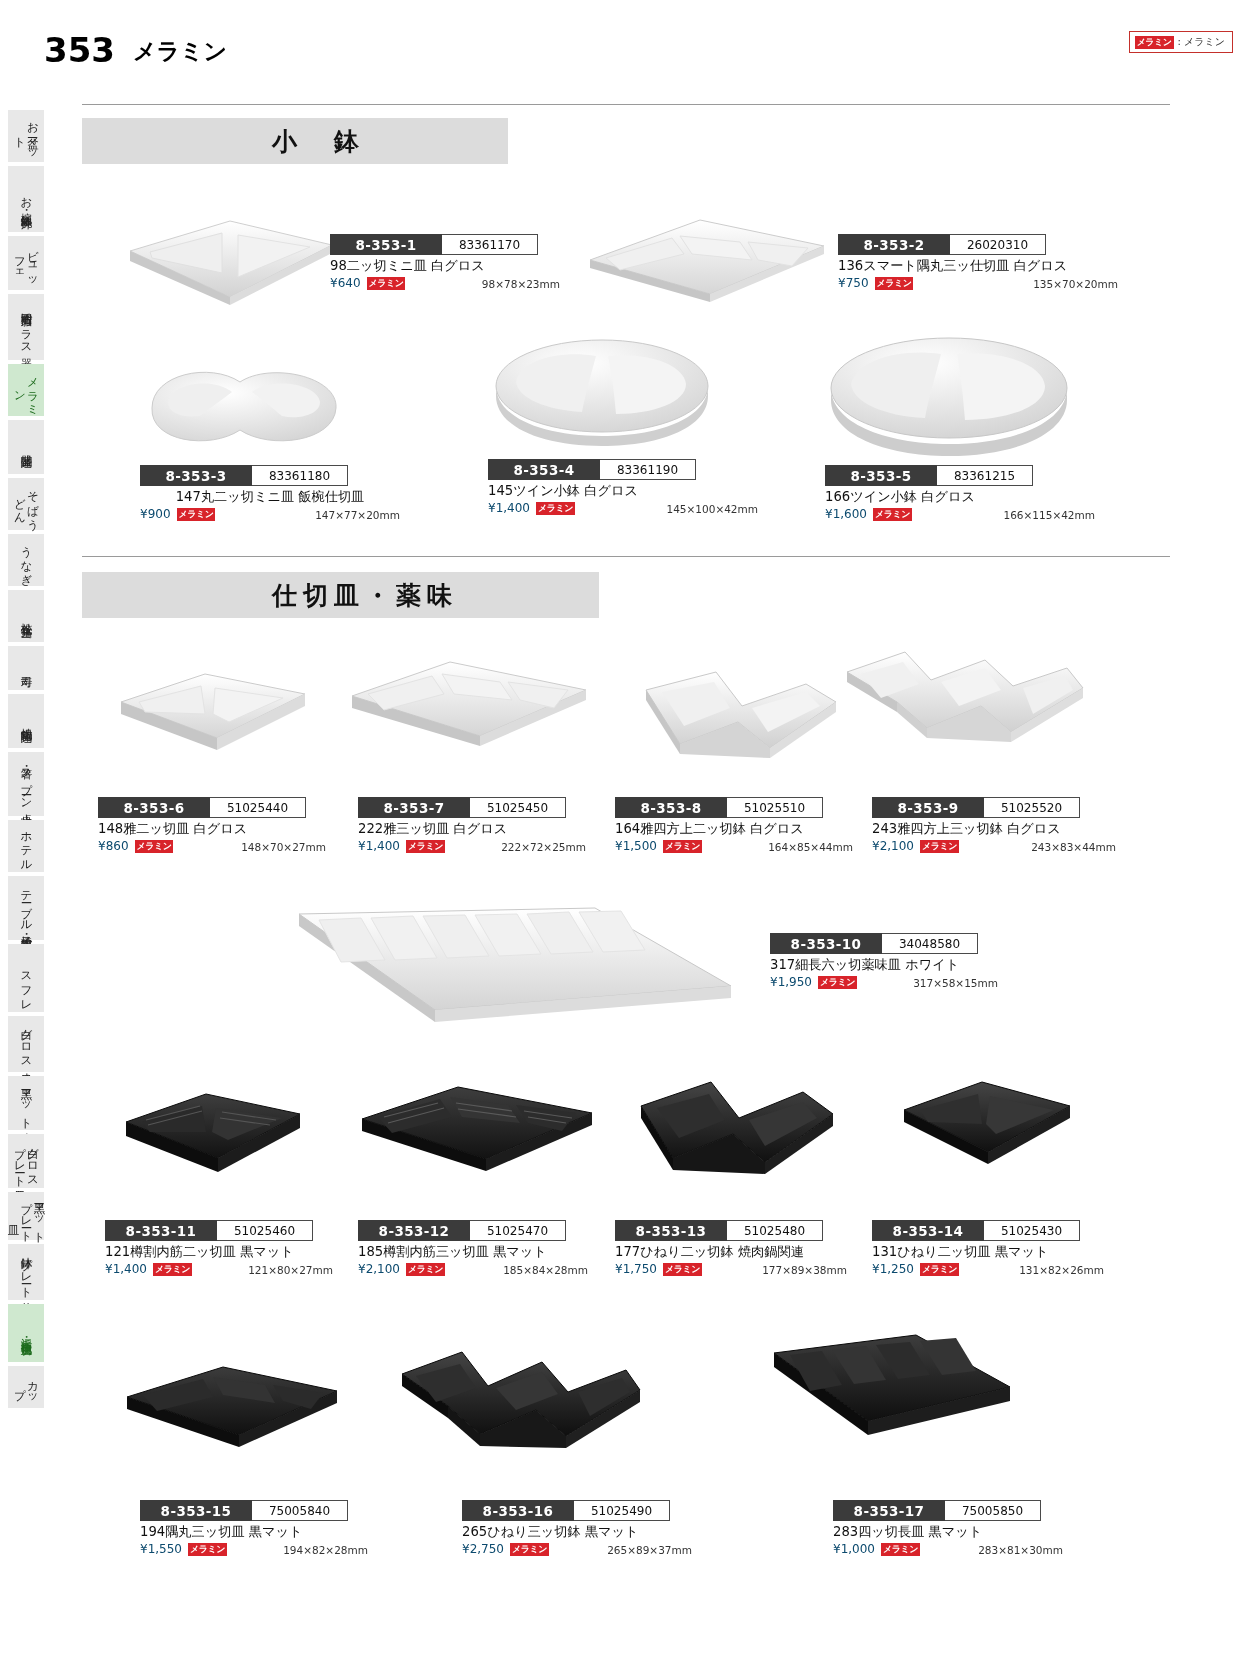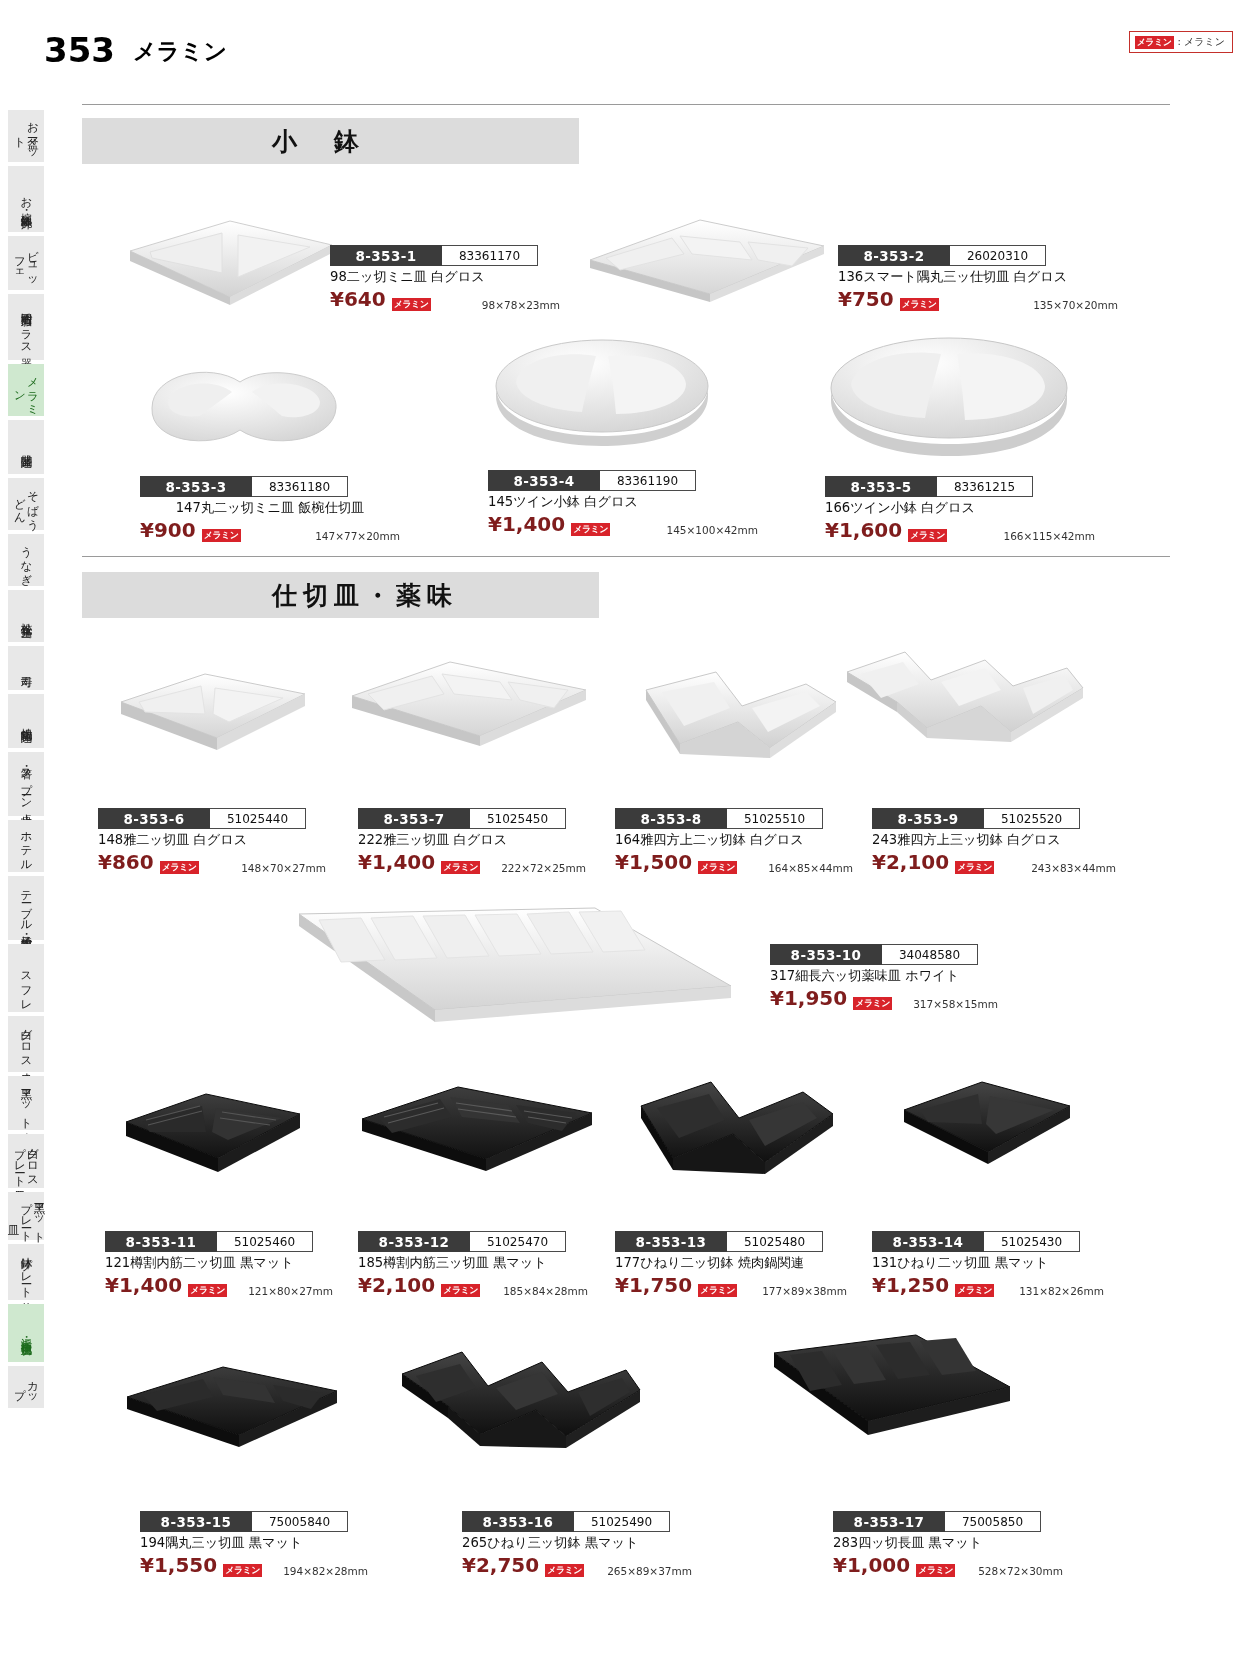--- a/index.html
+++ b/index.html
@@ -79,21 +79,20 @@
     position: absolute;
     height: 1px; background: #9a9a9a;
   }
 
   
   .prod { position: absolute; }
   .code-row {
     display: flex; align-items: stretch;
     height: 21px;
     margin-bottom: 3px;
-    margin-top: 11px;
   }
   .code-cell {
     background: #3b3b3b; color: #fff;
     font-size: 13.5px; font-weight: bold;
     display: flex; align-items: center; justify-content: center;
     padding: 0 8px;
     min-width: 96px;
     letter-spacing: 0.4px;
   }
   .jan-cell {
@@ -105,21 +104,21 @@
     display: flex; align-items: center; justify-content: center;
     padding: 0 8px;
     min-width: 96px;
     box-sizing: border-box;
   }
   .prod-name {
     font-size: 13.2px; color: #111; line-height: 16px;
     margin-bottom: 2px; white-space: nowrap;
   }
   .price {
-    font-size: 20px; font-weight: bold; color: #7f1d1d;
+    font-size: 12px; font-weight: normal; color: #0c4a6e;
   }
   .dims {
     font-size: 10.5px; color: #333;
     margin-left: auto;
     align-self: flex-end;
   }
   .price-line { display: flex; align-items: flex-end; width: 100%; }
 
   
   .ware { position: absolute; }
@@ -205,21 +204,21 @@
     </div>
     <div class="side-tab active" style="top: 1304px; height: 58px;">
       <span>湯呑・飯椀仕切皿</span>
     </div>
     <div class="side-tab" style="top: 1366px; height: 42px;">
       <span>カップ</span>
     </div>
   </div>
 
 <div class="hrule" style="left:82px; top:104px; width:1088px;"></div>
-<div class="section-band" style="left:82px; top:118px; width:497px;">
+<div class="section-band" style="left:82px; top:118px; width:426px;">
   <span class="band-label">小　鉢</span>
 </div>
 
 <div class="hrule" style="left:82px; top:556px; width:1088px;"></div>
 <div class="section-band" style="left:82px; top:572px; width:517px;">
   <span class="band-label">仕切皿・薬味</span>
 </div>
 
 <div class="ware" style="left:110px; top:205px;">
 <svg width="230" height="105" viewBox="0 0 230 105">
@@ -727,15 +726,15 @@
 
 <div class="prod" style="left:833px; top:1500px; width:230px;">
   <div class="code-row">
     <div class="code-cell">8-353-17</div>
     <div class="jan-cell">75005850</div>
   </div>
   <div class="prod-name">283四ッ切長皿 黒マット</div>
   <div class="price-line">
     <span class="price">¥1,000</span>
     <span class="mel-badge" style="margin-left:6px;">メラミン</span>
-    <span class="dims">528×72×30mm</span>
+    <span class="dims">283×81×30mm</span>
   </div>
 </div>
 
 </body></html>

